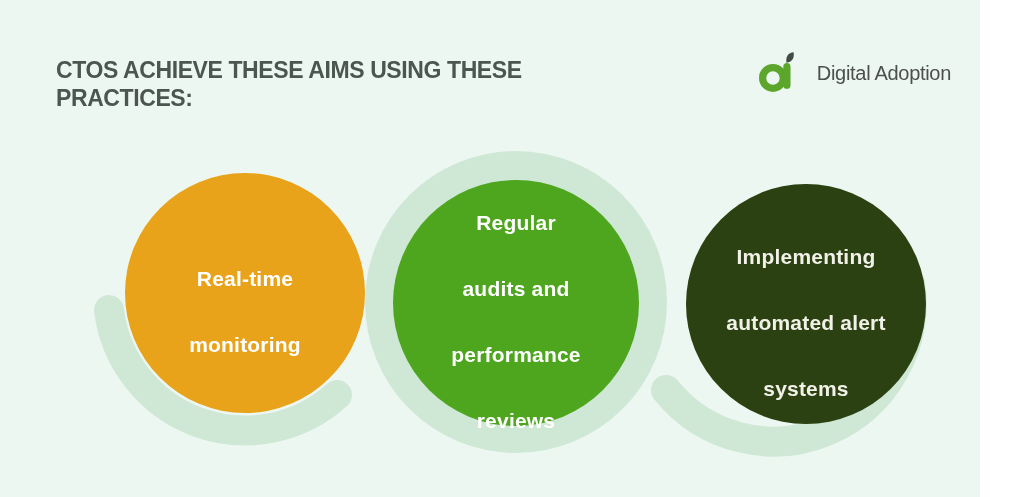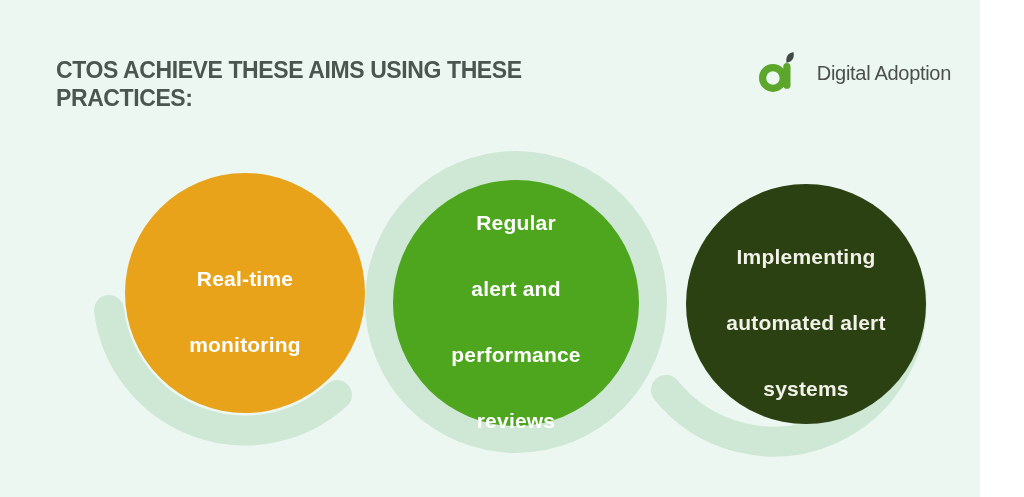--- a/index.html
+++ b/index.html
@@ -113,21 +113,21 @@
   <div class="circle circle-1">
     <p>
       <span>Real-time</span>
       <span>monitoring</span>
     </p>
   </div>
 
   <div class="circle circle-2">
     <p>
       <span>Regular</span>
-      <span>alert and</span>
+      <span>audits and</span>
       <span>performance</span>
       <span>reviews</span>
     </p>
   </div>
 
   <div class="circle circle-3">
     <p>
       <span>Implementing</span>
       <span>automated alert</span>
       <span>systems</span>

